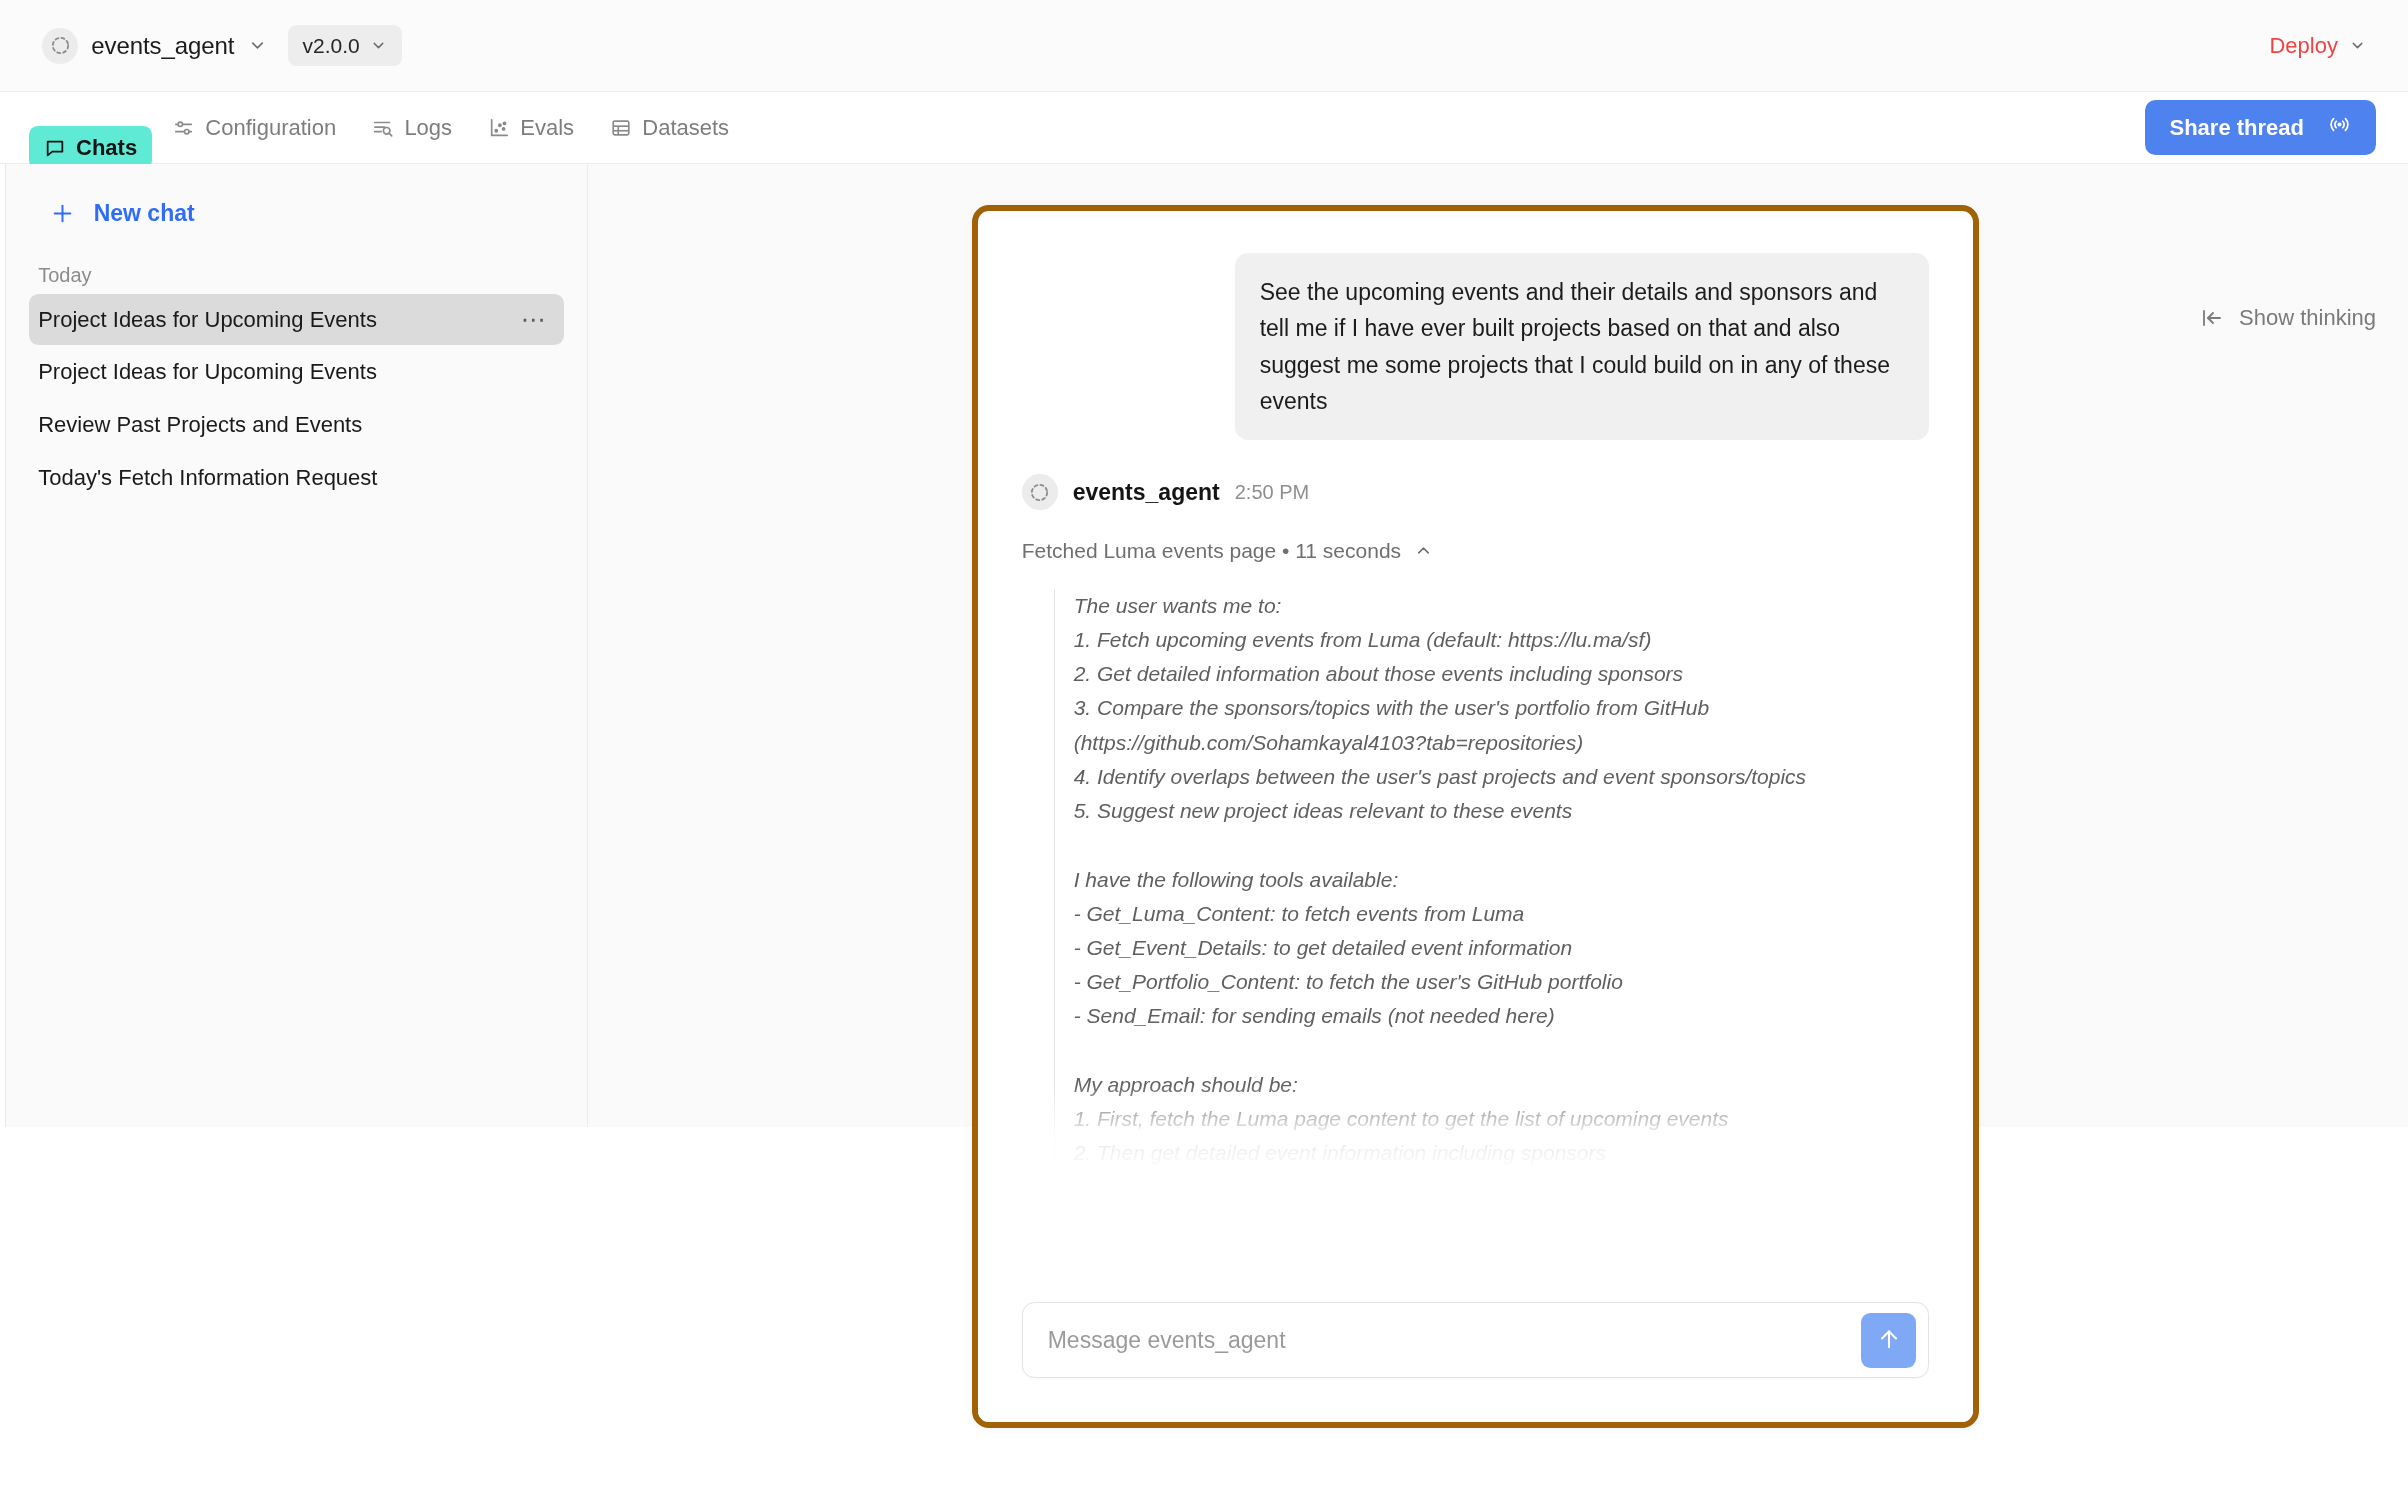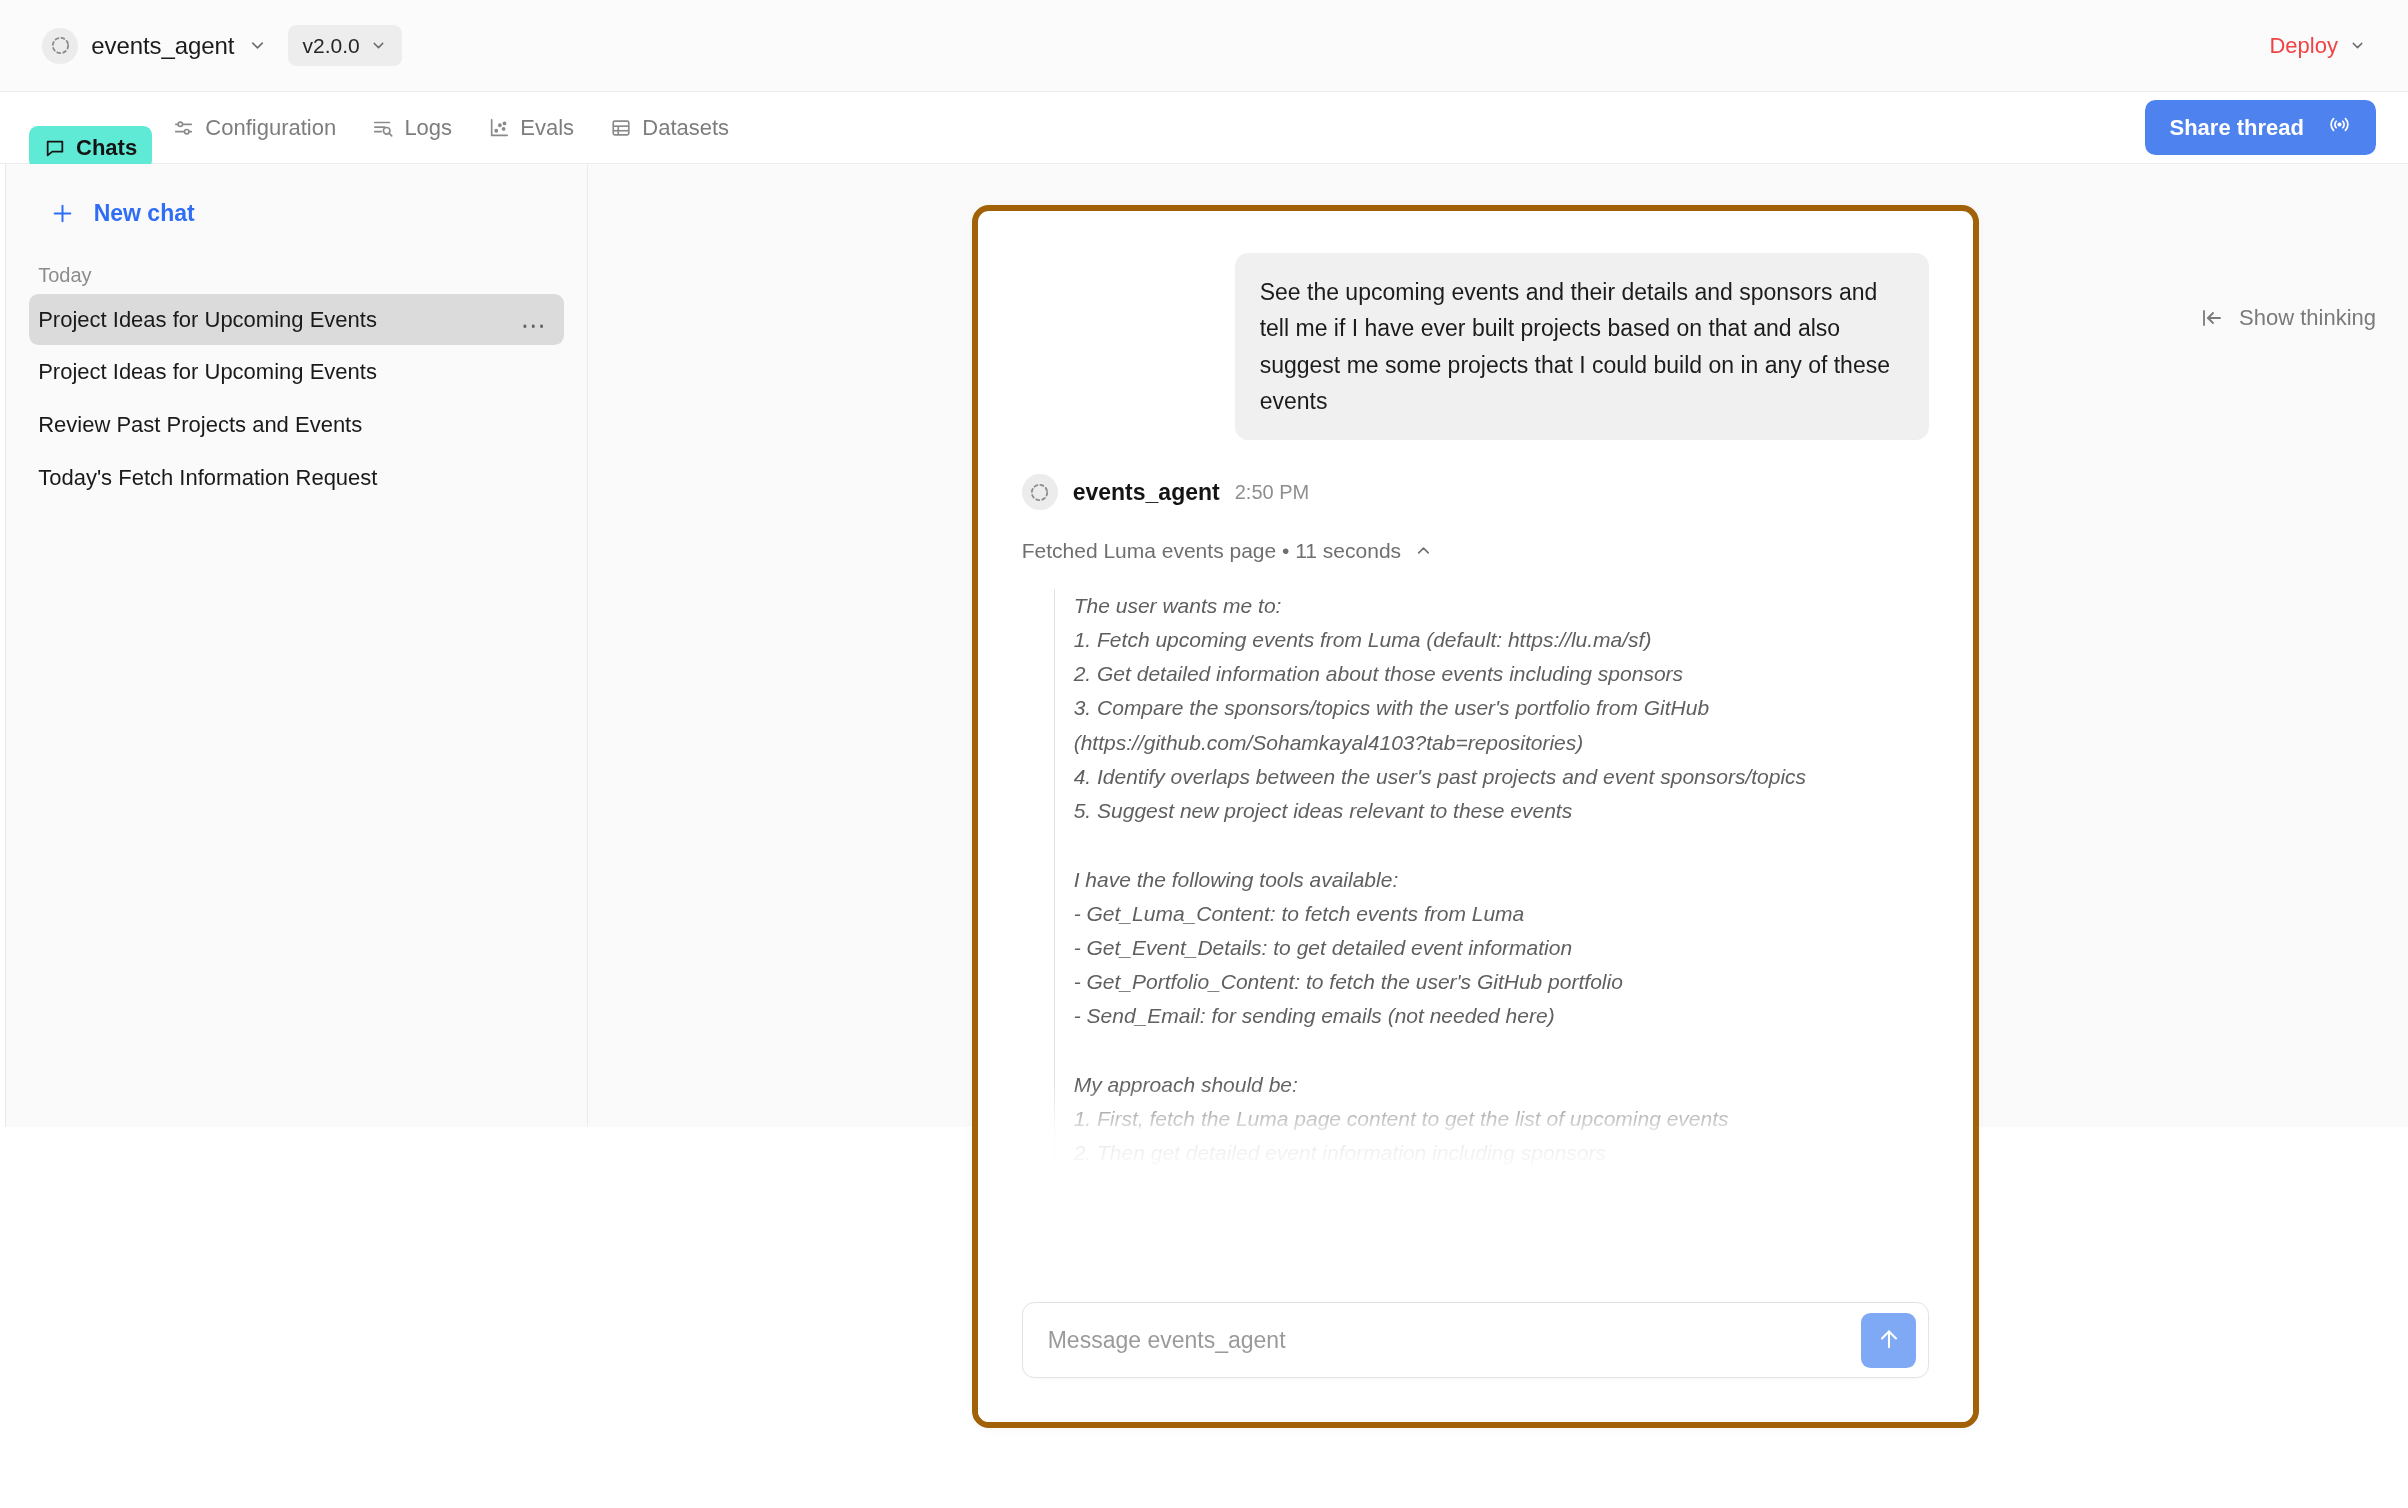--- a/index.html
+++ b/index.html
@@ -80,21 +80,21 @@
   .newchat {
     display:flex; align-items:center; gap:19px;
     color:#2f6df6; font-size:23px; font-weight:600;
     padding: 11.4px 21px 11.4px 21px; border-radius:9.5px; cursor:pointer;
     width: max-content;
   }
   .newchat .plusicon { display:flex; align-items:center; }
   .today-label { font-size:20px; color:#8c8c8c; padding: 25px 9.5px 7.6px 9.5px; }
   .chatlist { display:flex; flex-direction:column; gap:1.9px; }
   .chatitem {
-    display:flex; align-items:flex-end; justify-content:space-between;
+    display:flex; align-items:center; justify-content:space-between;
     padding: 12.4px 17px 12.4px 9.5px; border-radius: 9.5px;
     font-size: 22px; color:#1a1a1a; cursor:pointer; white-space:nowrap;
     overflow:hidden;
   }
   .chatitem.selected { background:#dbdbdb; }
   .chatitem .dots { color:#5c5c5c; font-size:25px; line-height:0.6; letter-spacing:1px; }
 
   
   .main { flex:1 1 auto; position:relative; background:#fafafa; min-width:0; }
 

